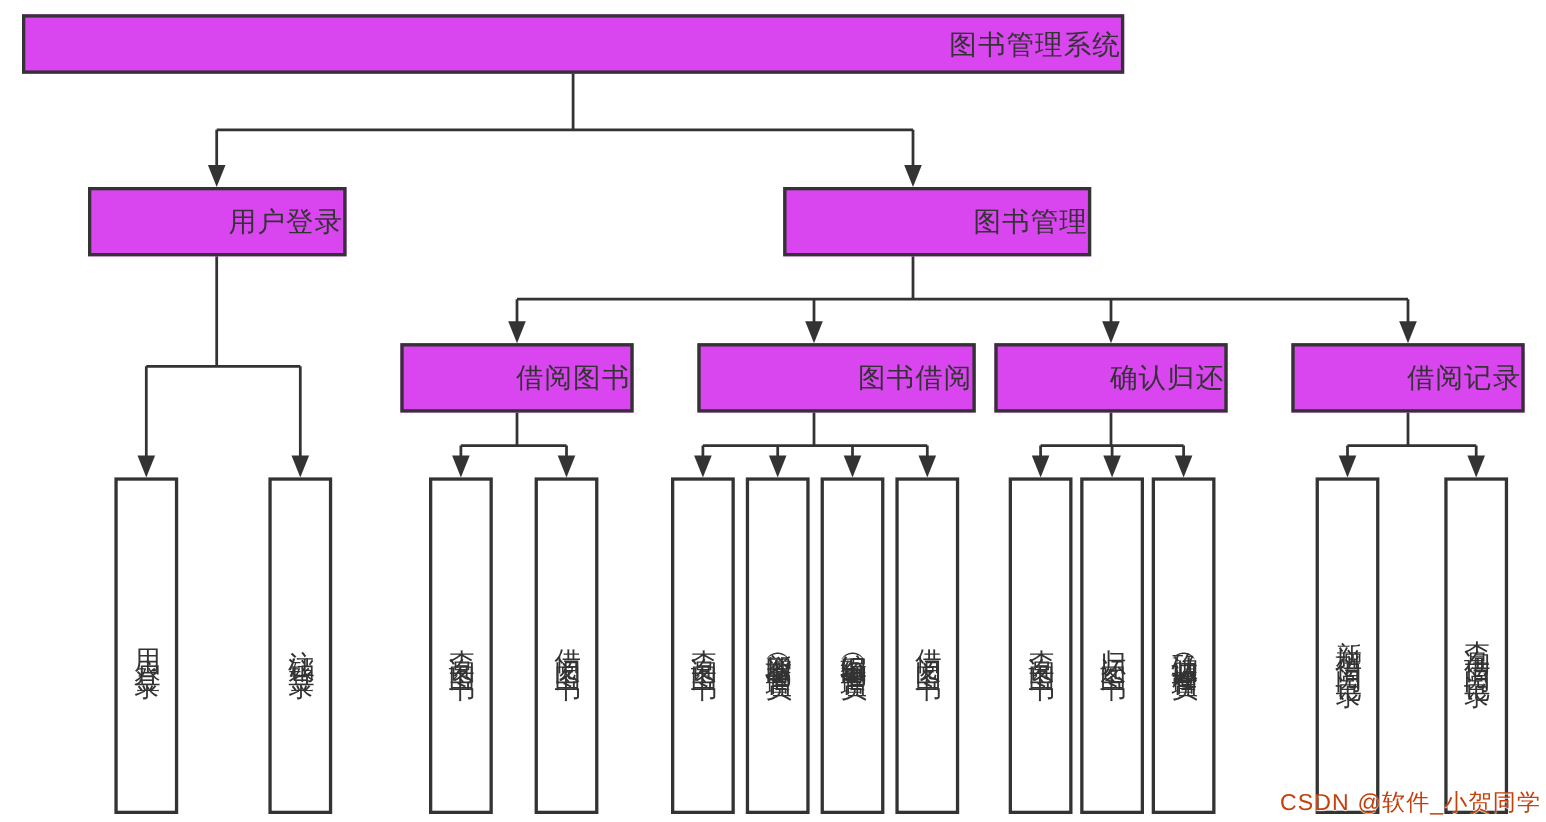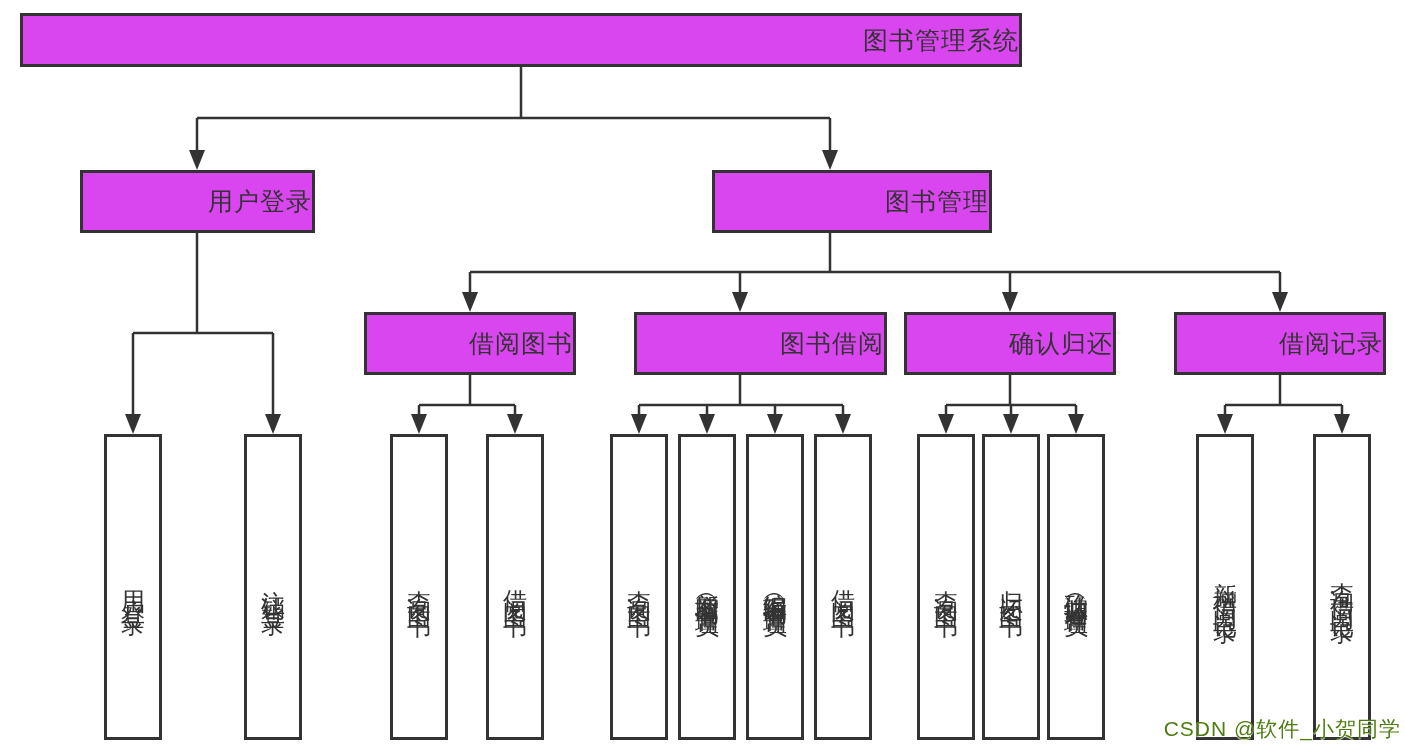--- a/index.html
+++ b/index.html
@@ -60,21 +60,21 @@
     white-space: nowrap;
   }
   .leaf.tight .vlbl {
     letter-spacing: 3px;
   }
   .watermark {
     position: absolute;
     top: 715px;
     right: 4px;
     font-size: 21px;
-    color: #4d7c0f;
+    color: #c2410c;
     letter-spacing: 1px;
     z-index: 3;
     text-shadow: 0 1px 1px rgba(255,255,255,0.9);
     white-space: nowrap;
   }
 </style>
 </head>
 <body>
 
 <svg class="wires" width="1405" height="747" viewBox="0 0 1405 747">

